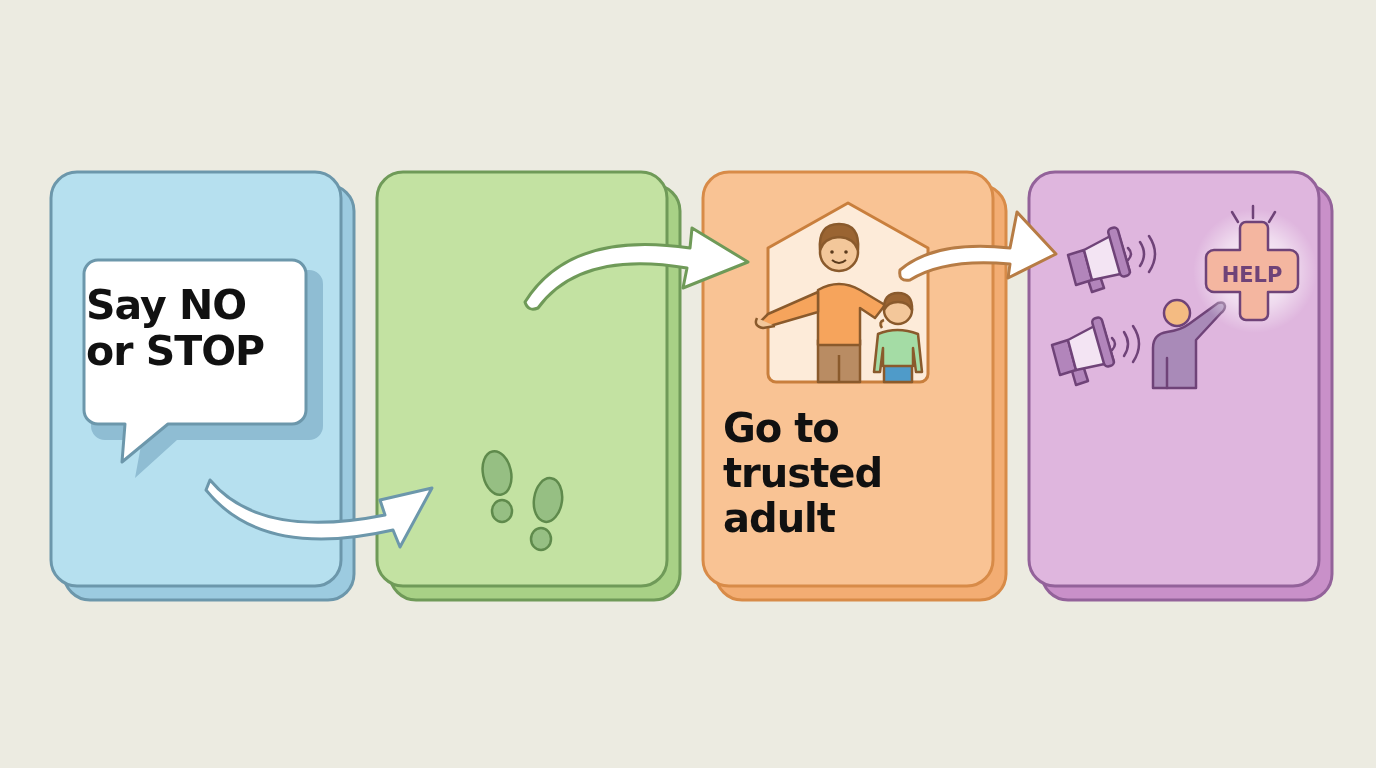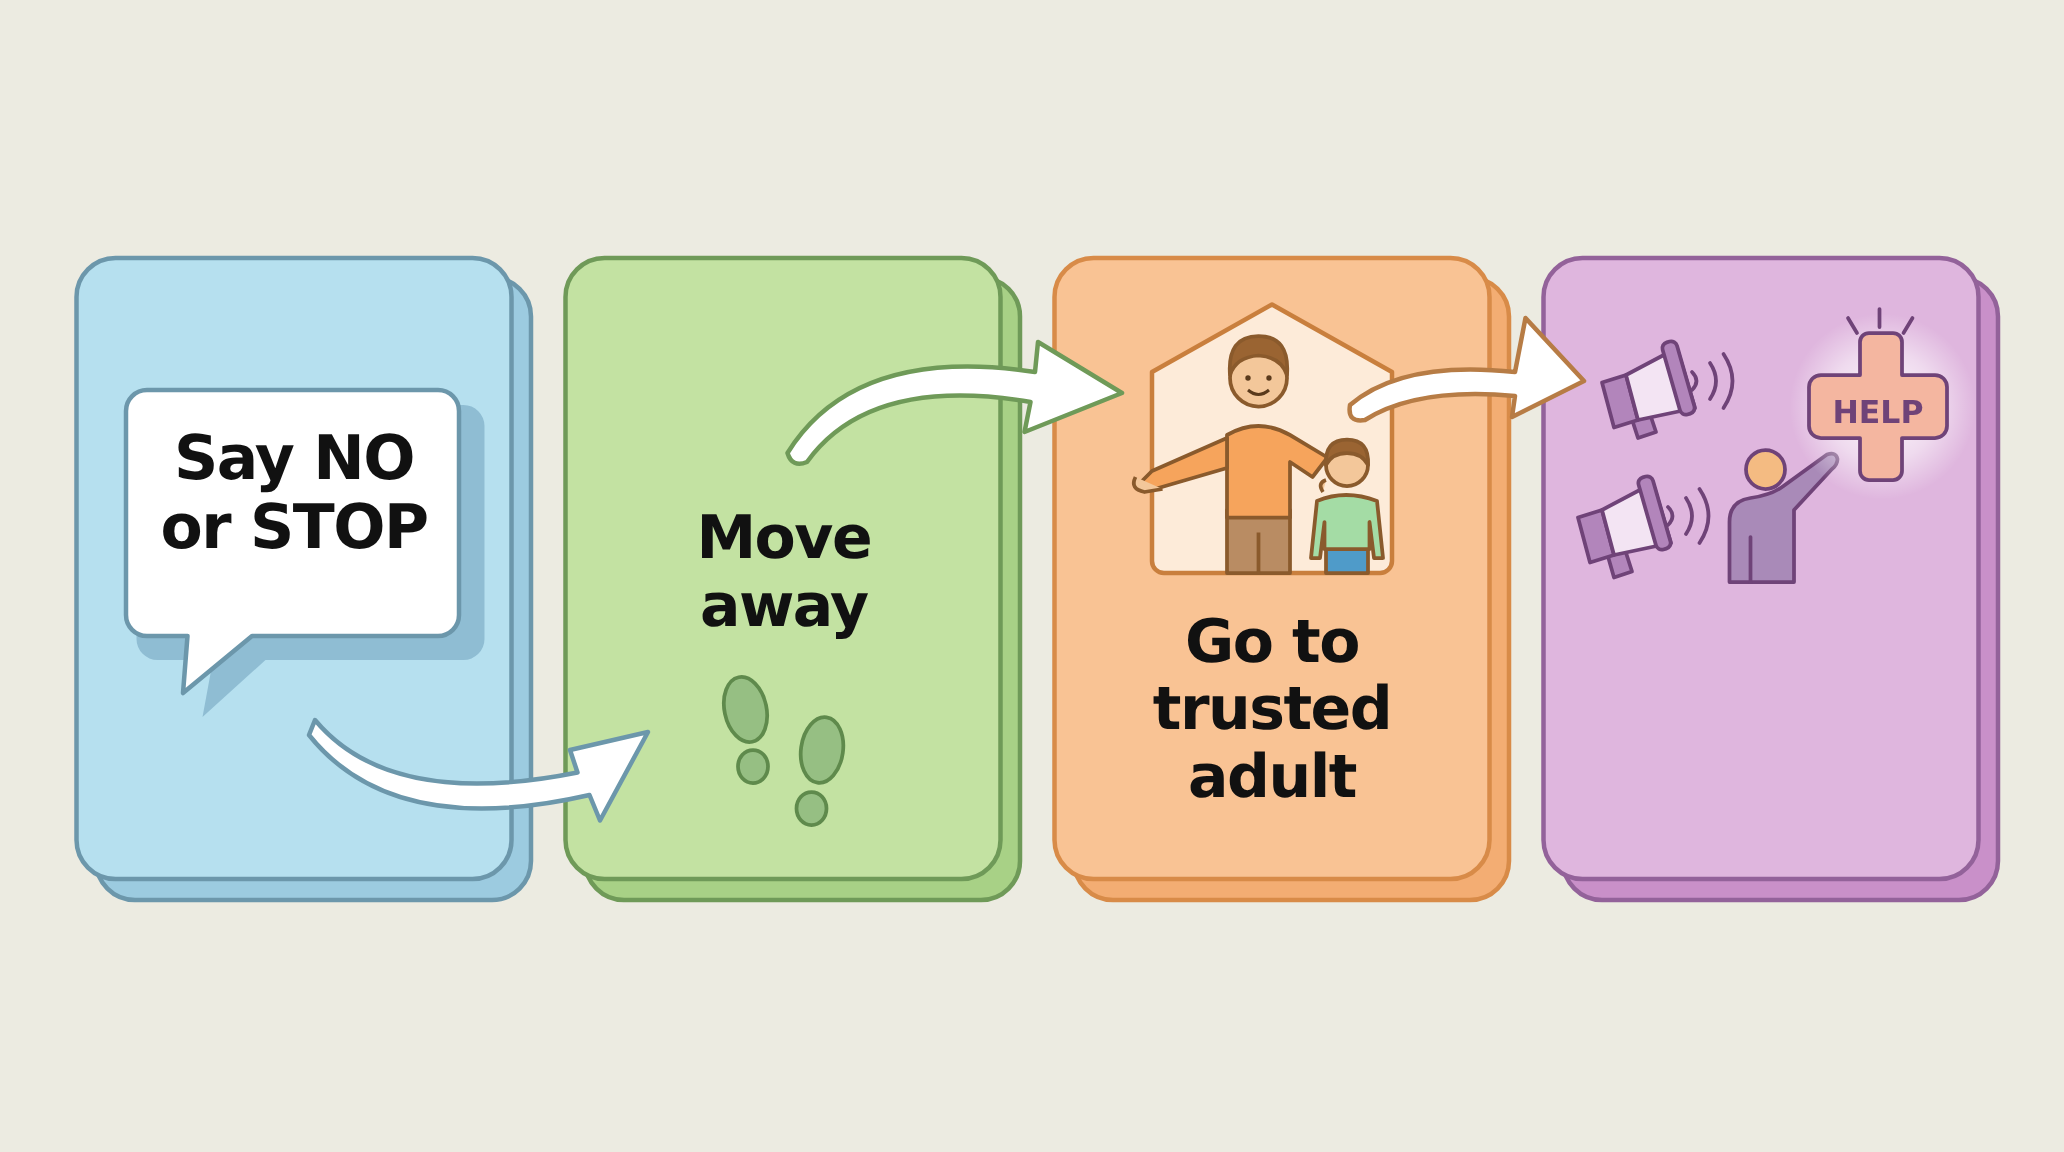--- a/index.html
+++ b/index.html
@@ -4,21 +4,21 @@
 <style>
   html, body { margin: 0; padding: 0; }
   body {
     width: 1376px; height: 768px; overflow: hidden;
     background: #ecebe1;
     font-family: "DejaVu Sans", "Liberation Sans", sans-serif;
   }
   #stage { position: relative; width: 1376px; height: 768px; }
   svg.layer { position: absolute; left: 0; top: 0; }
   .label {
-    position: absolute; text-align: center; color: #111;
+    position: absolute; text-align: left; color: #111;
     font-weight: bold; letter-spacing: -1px; line-height: 1.12;
     white-space: pre-line;
   }
   .bubble-text { font-size: 41px; }
   .card-text { font-size: 40px; }
 </style>
 </head>
 <body>
 
 <div id="stage">
@@ -135,18 +135,16 @@
     </g>
     <g>
       <path d="M900 270 Q935 240 1010 248 L1017 212 L1056 254 L1008 278 L1010 264 Q945 258 910 280 Q898 282 900 270 Z" fill="#ffffff" stroke="#b77c45" stroke-width="3" stroke-linejoin="round"></path>
     </g>
 
     <text x="1252" y="282" text-anchor="middle" font-family="DejaVu Sans, sans-serif" font-size="21" font-weight="bold" fill="#6f4378" id="help-text">HELP</text>
   </svg>
 
   <div class="label bubble-text" style="left:86px; top:283px; width:220px;">Say NO
 or STOP</div>
-  <div class="label card-text" style="left:410px; top:337px; width:225px;">Move
-away</div>
   <div class="label card-text" style="left:723px; top:406px; width:250px;">Go to
 trusted
 adult</div>
 </div>
 
 </body></html>

